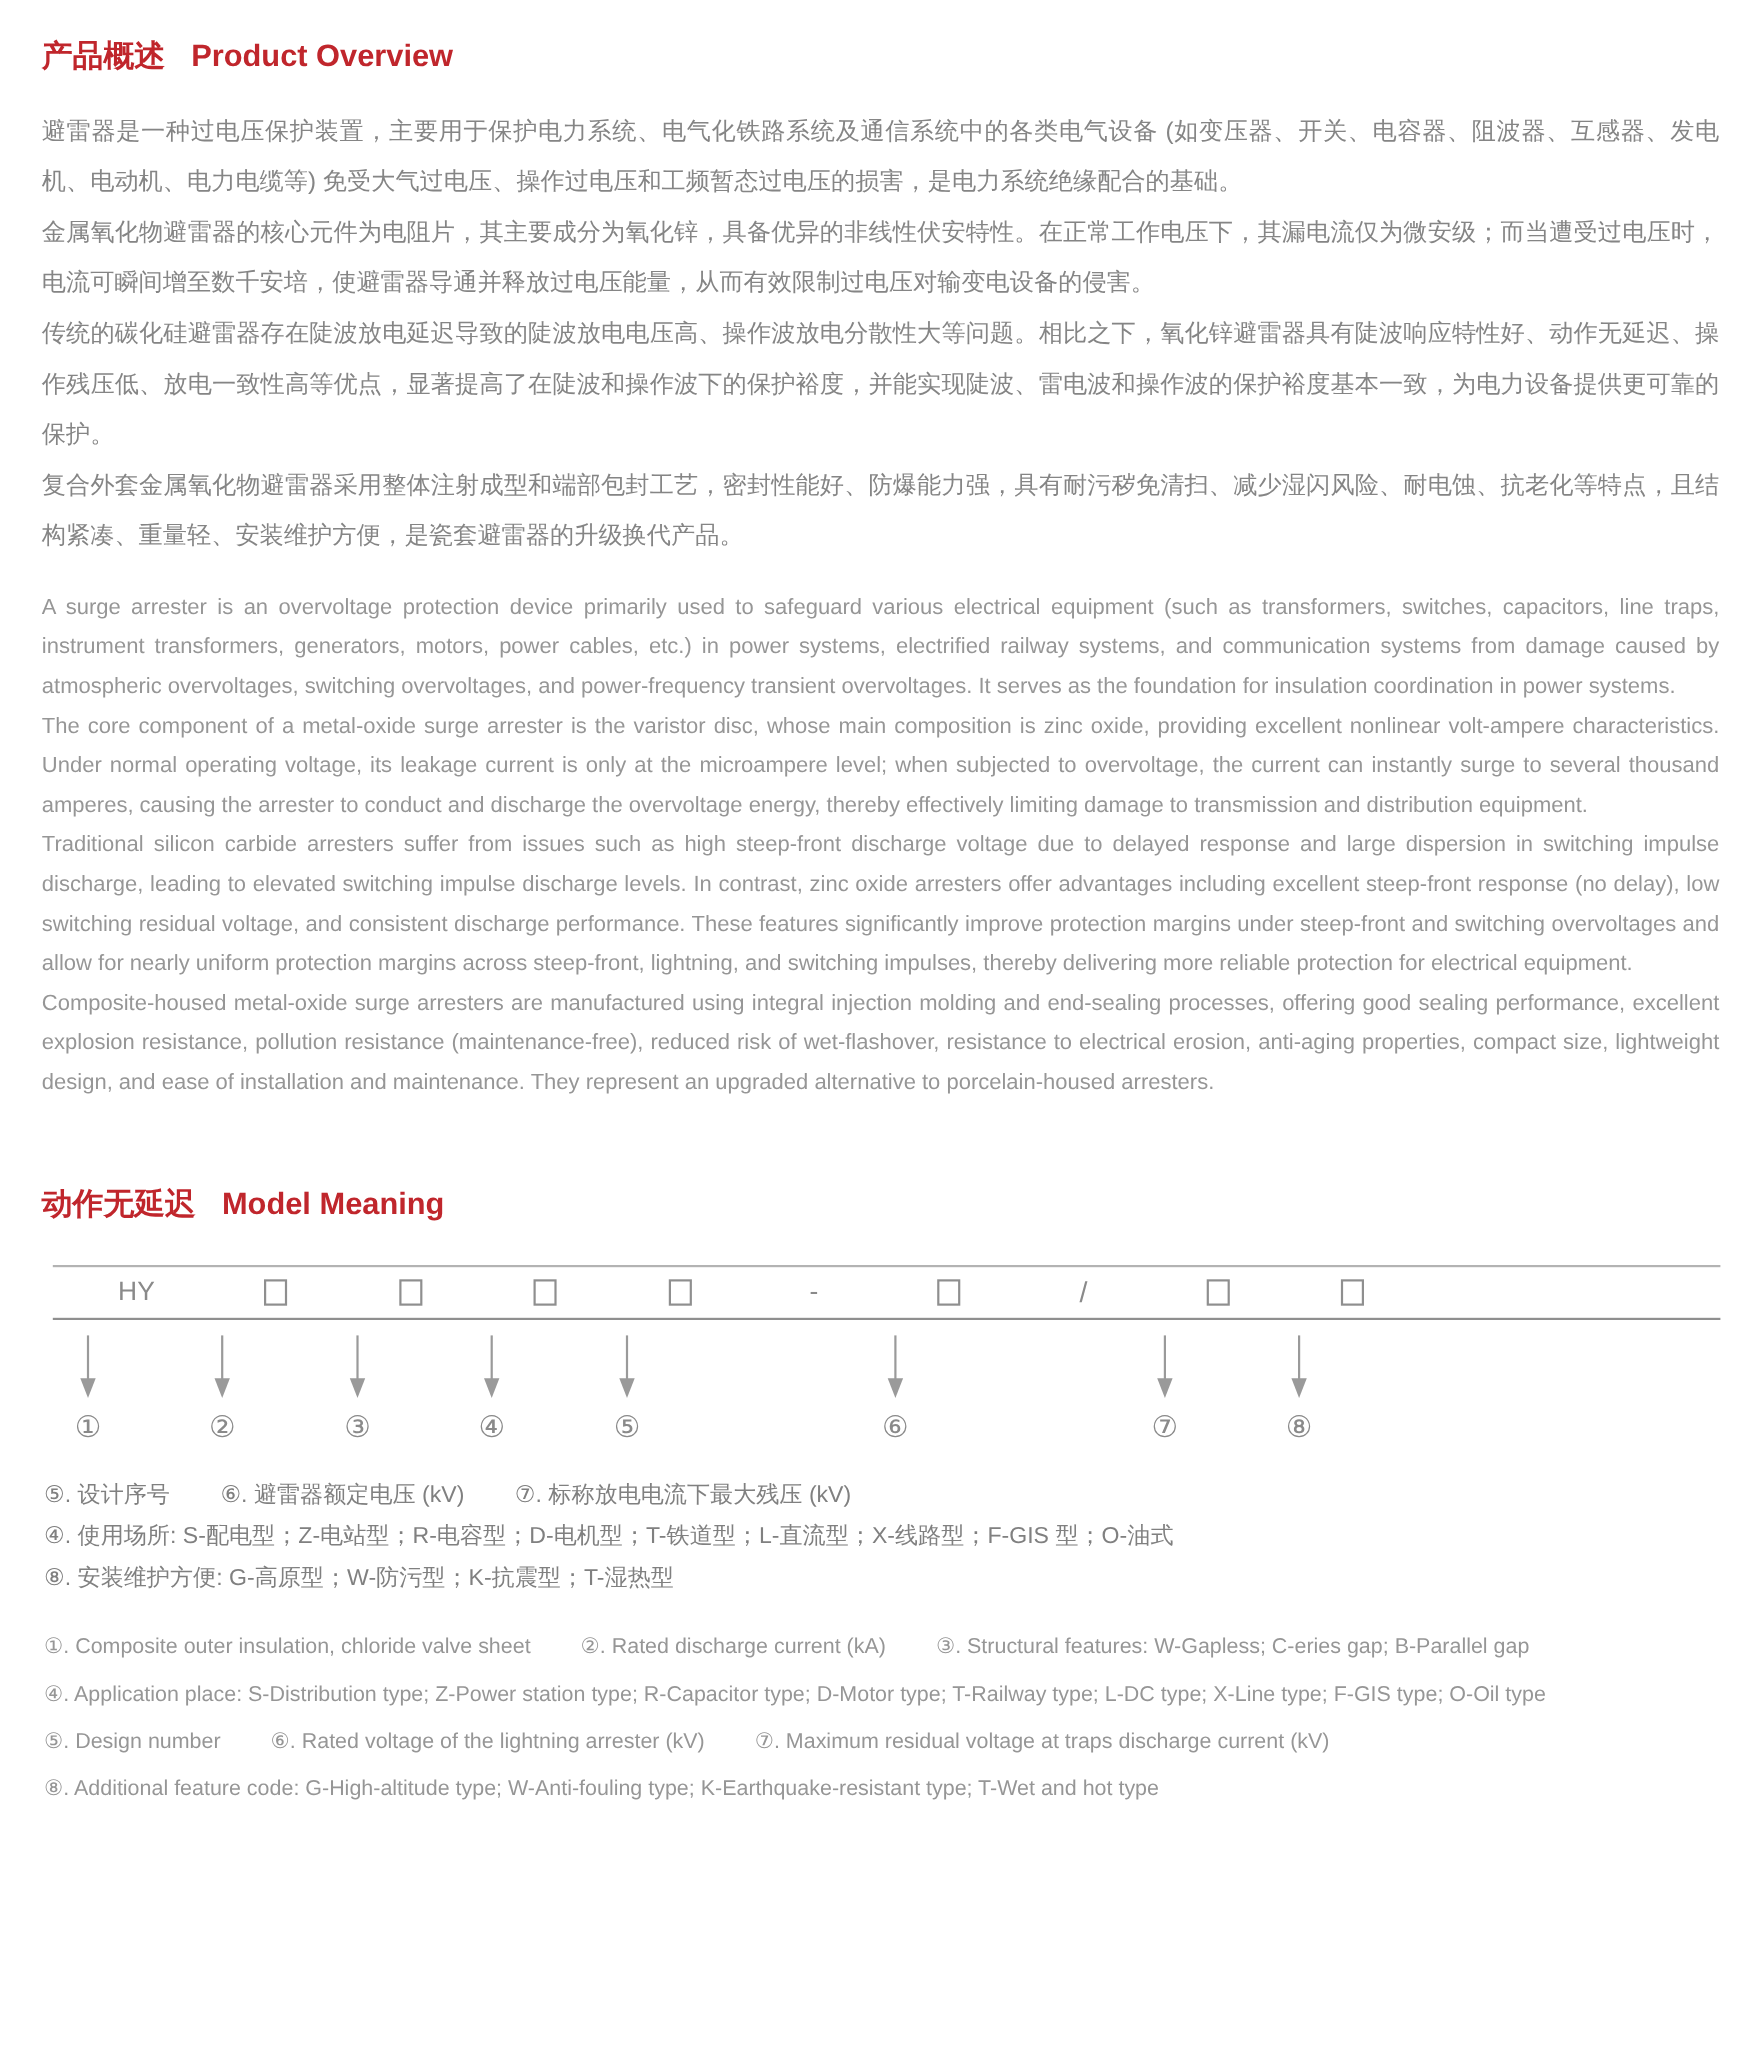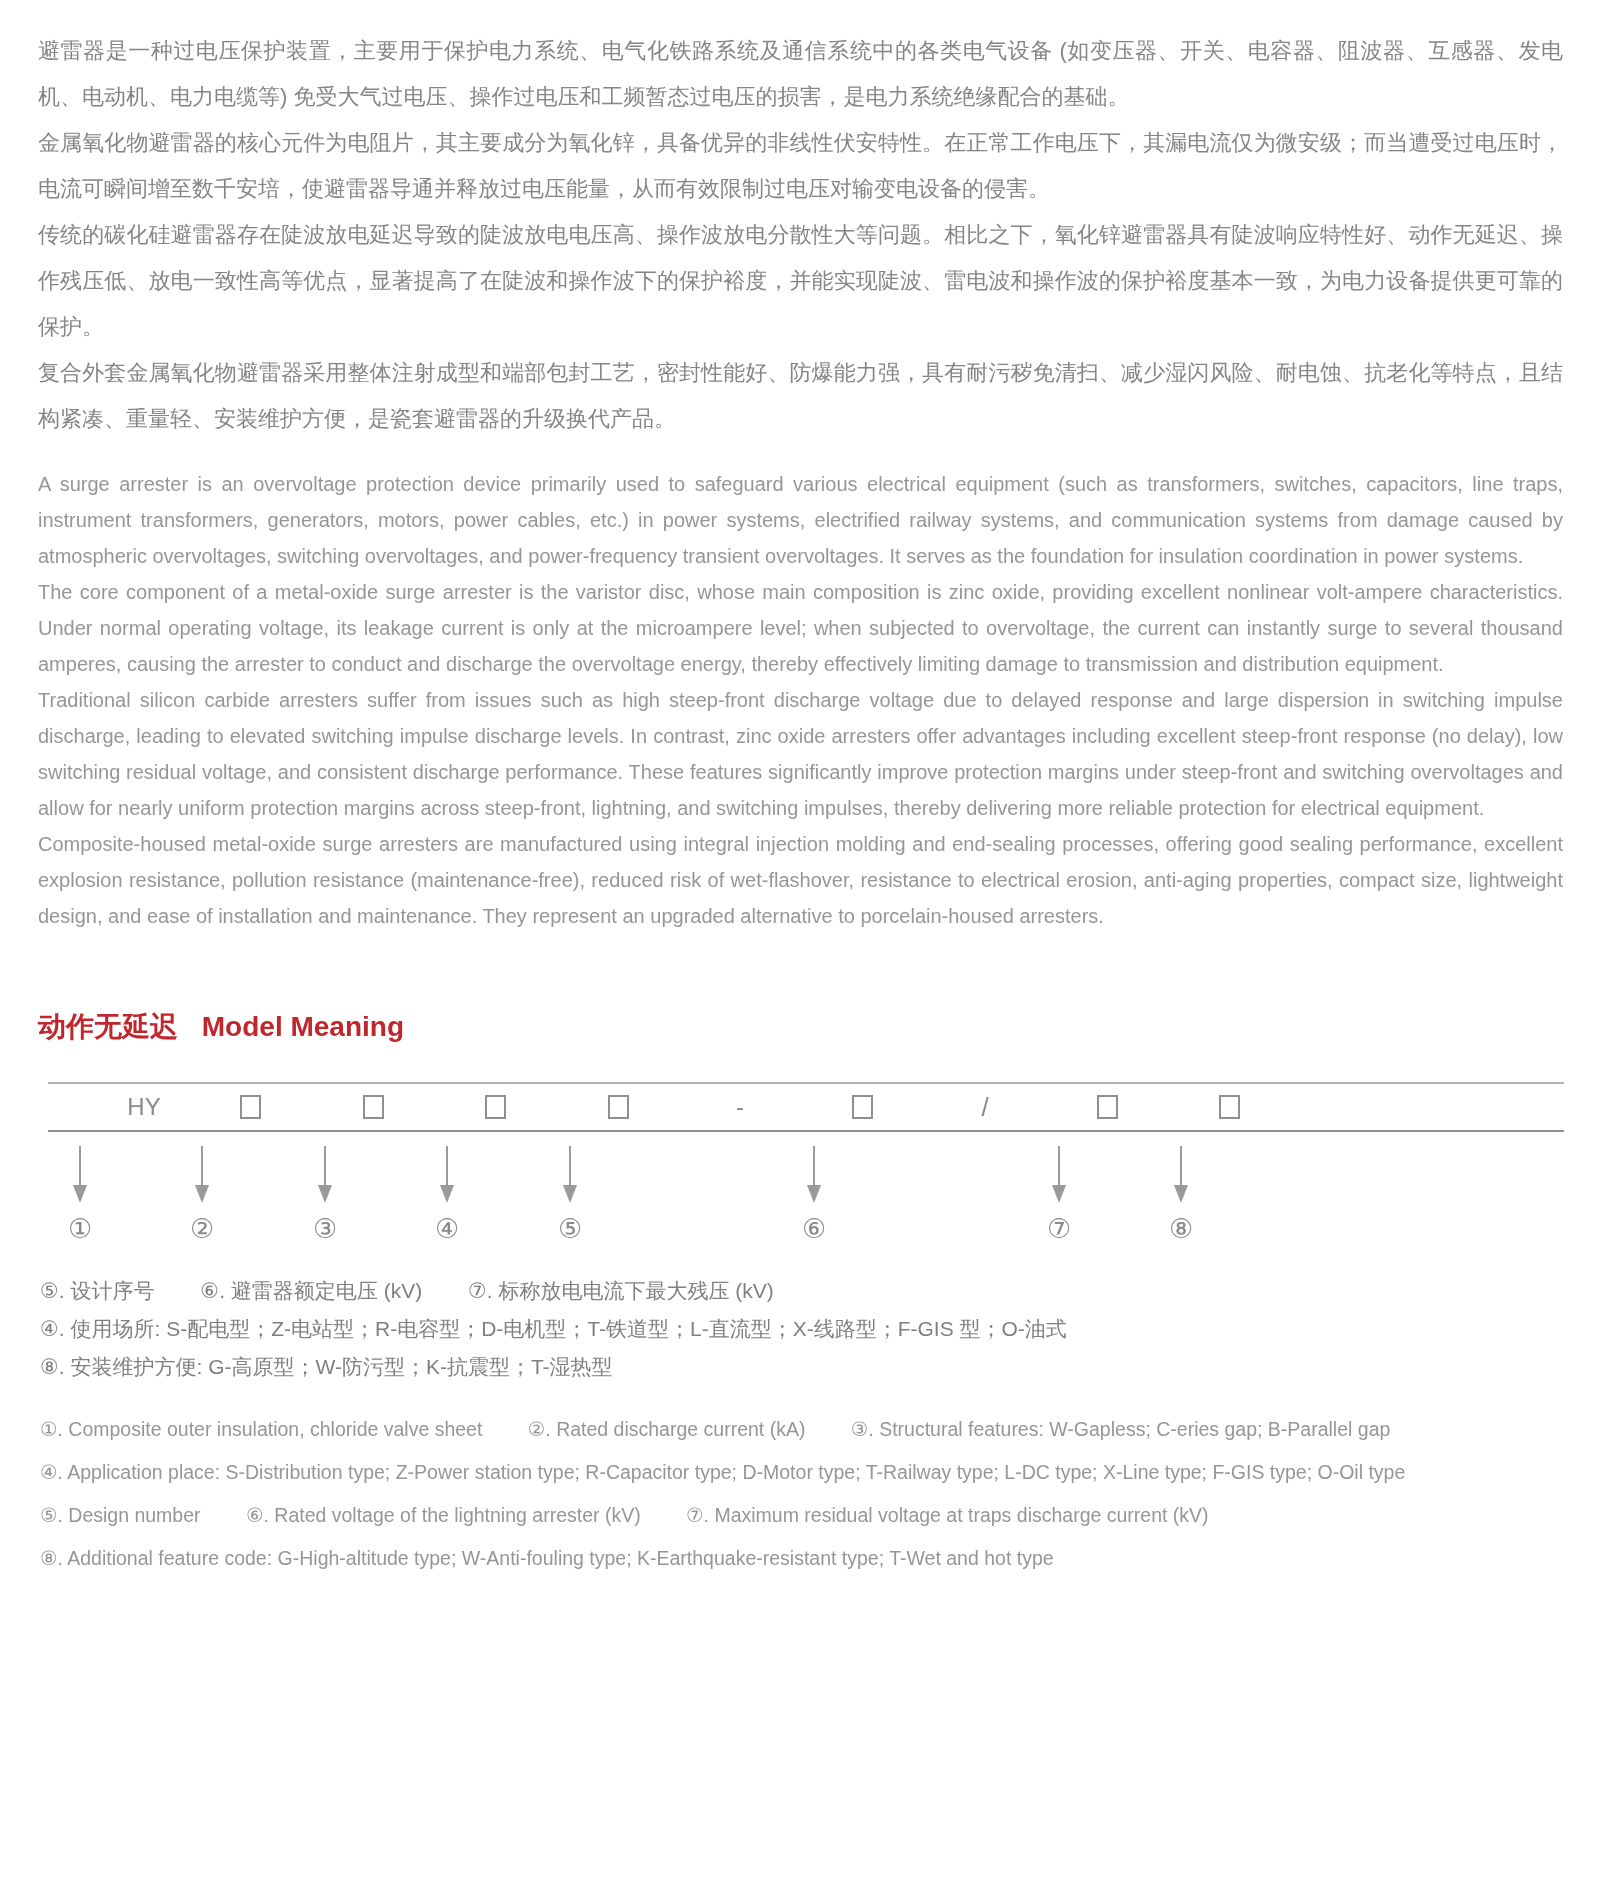--- a/index.html
+++ b/index.html
@@ -63,20 +63,24 @@
   .legend-en { margin-top:22px; font-size:19.5px; color:#969696; }
   .legend-en p { line-height:43px; }
   .legend .legend-item { margin-right:40px; }
   .legend .legend-item:last-child { margin-right:0; }
 </style>
 </head>
 <body>
 
 <div class="page">
 
+  <h1 class="section-heading heading-top">
+    <span>产品概述</span>
+    <span class="heading-en-part">Product Overview</span>
+  </h1>
 
   <div class="cn-block">
     <p>避雷器是一种过电压保护装置，主要用于保护电力系统、电气化铁路系统及通信系统中的各类电气设备 (如变压器、开关、电容器、阻波器、互感器、发电机、电动机、电力电缆等) 免受大气过电压、操作过电压和工频暂态过电压的损害，是电力系统绝缘配合的基础。</p>
     <p>金属氧化物避雷器的核心元件为电阻片，其主要成分为氧化锌，具备优异的非线性伏安特性。在正常工作电压下，其漏电流仅为微安级；而当遭受过电压时，电流可瞬间增至数千安培，使避雷器导通并释放过电压能量，从而有效限制过电压对输变电设备的侵害。</p>
     <p>传统的碳化硅避雷器存在陡波放电延迟导致的陡波放电电压高、操作波放电分散性大等问题。相比之下，氧化锌避雷器具有陡波响应特性好、动作无延迟、操作残压低、放电一致性高等优点，显著提高了在陡波和操作波下的保护裕度，并能实现陡波、雷电波和操作波的保护裕度基本一致，为电力设备提供更可靠的保护。</p>
     <p>复合外套金属氧化物避雷器采用整体注射成型和端部包封工艺，密封性能好、防爆能力强，具有耐污秽免清扫、减少湿闪风险、耐电蚀、抗老化等特点，且结构紧凑、重量轻、安装维护方便，是瓷套避雷器的升级换代产品。</p>
   </div>
 
   <div class="en-block">
     <p>A surge arrester is an overvoltage protection device primarily used to safeguard various electrical equipment (such as transformers, switches, capacitors, line traps, instrument transformers, generators, motors, power cables, etc.) in power systems, electrified railway systems, and communication systems from damage caused by atmospheric overvoltages, switching overvoltages, and power-frequency transient overvoltages. It serves as the foundation for insulation coordination in power systems.</p>
@@ -84,21 +88,21 @@
     <p>Traditional silicon carbide arresters suffer from issues such as high steep-front discharge voltage due to delayed response and large dispersion in switching impulse discharge, leading to elevated switching impulse discharge levels. In contrast, zinc oxide arresters offer advantages including excellent steep-front response (no delay), low switching residual voltage, and consistent discharge performance. These features significantly improve protection margins under steep-front and switching overvoltages and allow for nearly uniform protection margins across steep-front, lightning, and switching impulses, thereby delivering more reliable protection for electrical equipment.</p>
     <p>Composite-housed metal-oxide surge arresters are manufactured using integral injection molding and end-sealing processes, offering good sealing performance, excellent explosion resistance, pollution resistance (maintenance-free), reduced risk of wet-flashover, resistance to electrical erosion, anti-aging properties, compact size, lightweight design, and ease of installation and maintenance. They represent an upgraded alternative to porcelain-housed arresters.</p>
   </div>
 
   <h2 class="section-heading heading-model">
     <span>动作无延迟</span>
     <span class="heading-en-part">Model Meaning</span>
   </h2>
 
   <div class="model-row">
-    <div class="model-cell" style="left:96px">HY</div>
+    <div class="model-cell" style="left:76px">HY</div>
     <div class="model-cell" style="left:202px">
         <span class="code-box"></span>
       </div>
     <div class="model-cell" style="left:325px">
         <span class="code-box"></span>
       </div>
     <div class="model-cell" style="left:447px">
         <span class="code-box"></span>
       </div>
     <div class="model-cell" style="left:570px">

